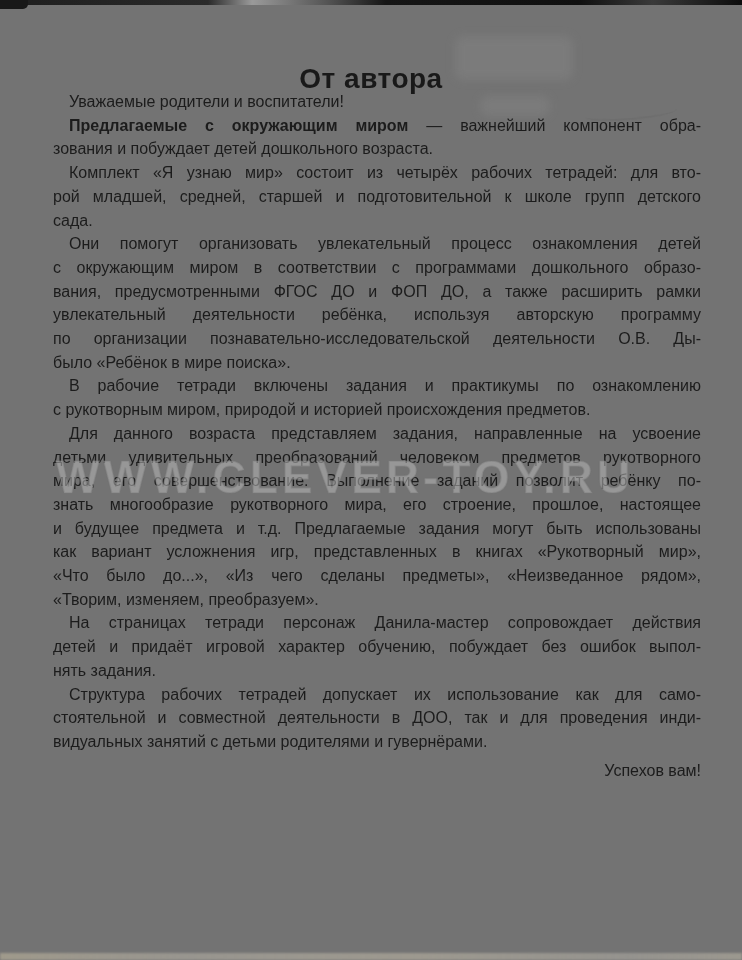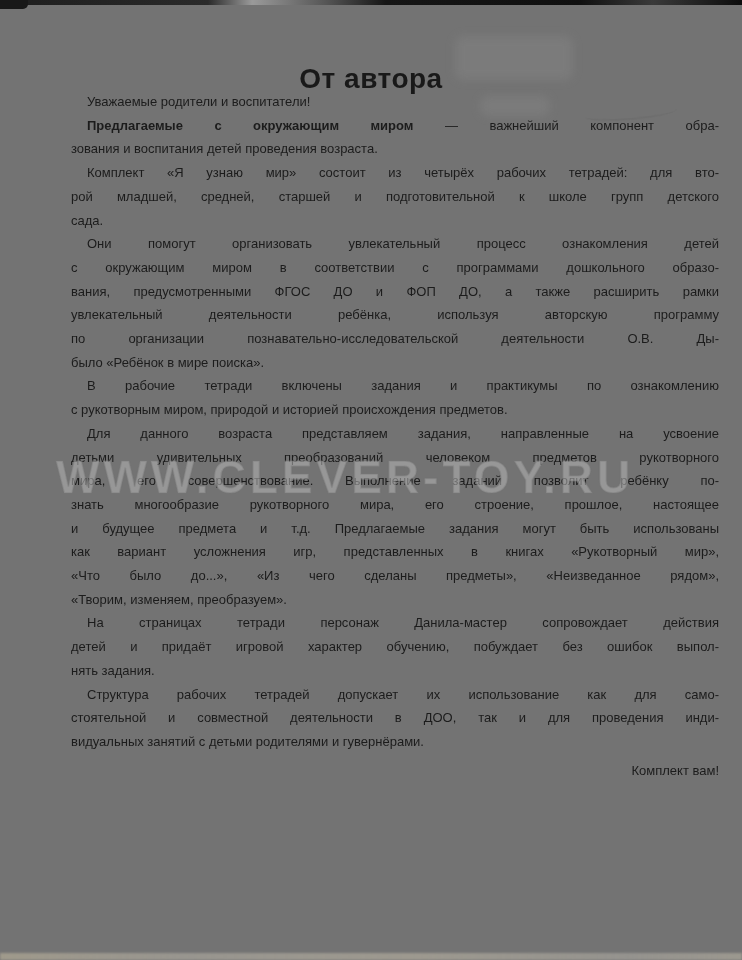--- a/index.html
+++ b/index.html
@@ -26,22 +26,22 @@
     position:absolute;top:106px;left:585px;width:92px;height:12px;z-index:0;
     border-bottom:2px solid rgba(90,90,90,.22);border-radius:0 0 70% 40%;
     transform:rotate(-3deg);filter:blur(.4px);
   }
   
   .title{
     position:absolute;top:44px;left:0;width:100%;z-index:1;
     text-align:center;font-size:28px;font-weight:bold;letter-spacing:.5px;color:#191919;
   }
   .content{
-    position:absolute;top:90px;left:71px;width:648px;z-index:1;
-    font-size:13px;line-height:23.7px;
+    position:absolute;top:90px;left:53px;width:648px;z-index:1;
+    font-size:16px;line-height:23.7px;
   }
   .para{margin:0;}
   .line{text-align:left;}
   .line.just{text-align:justify;text-align-last:justify;}
   .line.first{text-indent:16px;}
   .closing{margin-top:5px;text-align:right;}
   
   .watermark{
     position:absolute;top:450px;left:56px;width:660px;z-index:3;
     font-size:46px;font-weight:bold;letter-spacing:4px;white-space:nowrap;
@@ -64,21 +64,21 @@
 
   <h1 class="title">От автора</h1>
 
   <div class="content">
     <div>
         <div class="para">
           <div class="line first">Уважаемые родители и воспитатели!</div>
         </div>
         <div class="para">
           <div class="line just first"><b>Предлагаемые с окружающим миром</b> — важнейший компонент обра-</div>
-          <div class="line">зования и воспитания детей проведения возраста.</div>
+          <div class="line">зования и побуждает детей дошкольного возраста.</div>
         </div>
         <div class="para">
           <div class="line just first">Комплект «Я узнаю мир» состоит из четырёх рабочих тетрадей: для вто-</div>
           <div class="line just">рой младшей, средней, старшей и подготовительной к школе групп детского</div>
           <div class="line">сада.</div>
         </div>
         <div class="para">
           <div class="line just first">Они помогут организовать увлекательный процесс ознакомления детей</div>
           <div class="line just">с окружающим миром в соответствии с программами дошкольного образо-</div>
           <div class="line just">вания, предусмотренными ФГОС ДО и ФОП ДО, а также расширить рамки</div>
@@ -104,19 +104,19 @@
           <div class="line just first">На страницах тетради персонаж Данила-мастер сопровождает действия</div>
           <div class="line just">детей и придаёт игровой характер обучению, побуждает без ошибок выпол-</div>
           <div class="line">нять задания.</div>
         </div>
         <div class="para">
           <div class="line just first">Структура рабочих тетрадей допускает их использование как для само-</div>
           <div class="line just">стоятельной и совместной деятельности в ДОО, так и для проведения инди-</div>
           <div class="line">видуальных занятий с детьми родителями и гувернёрами.</div>
         </div>
       </div>
-    <div class="closing">Комплект вам!</div>
+    <div class="closing">Успехов вам!</div>
   </div>
 
   <div class="watermark">WWW.CLEVER-TOY.RU</div>
 
   <div class="scan-bottom"></div>
 </div>
 
 </body></html>

